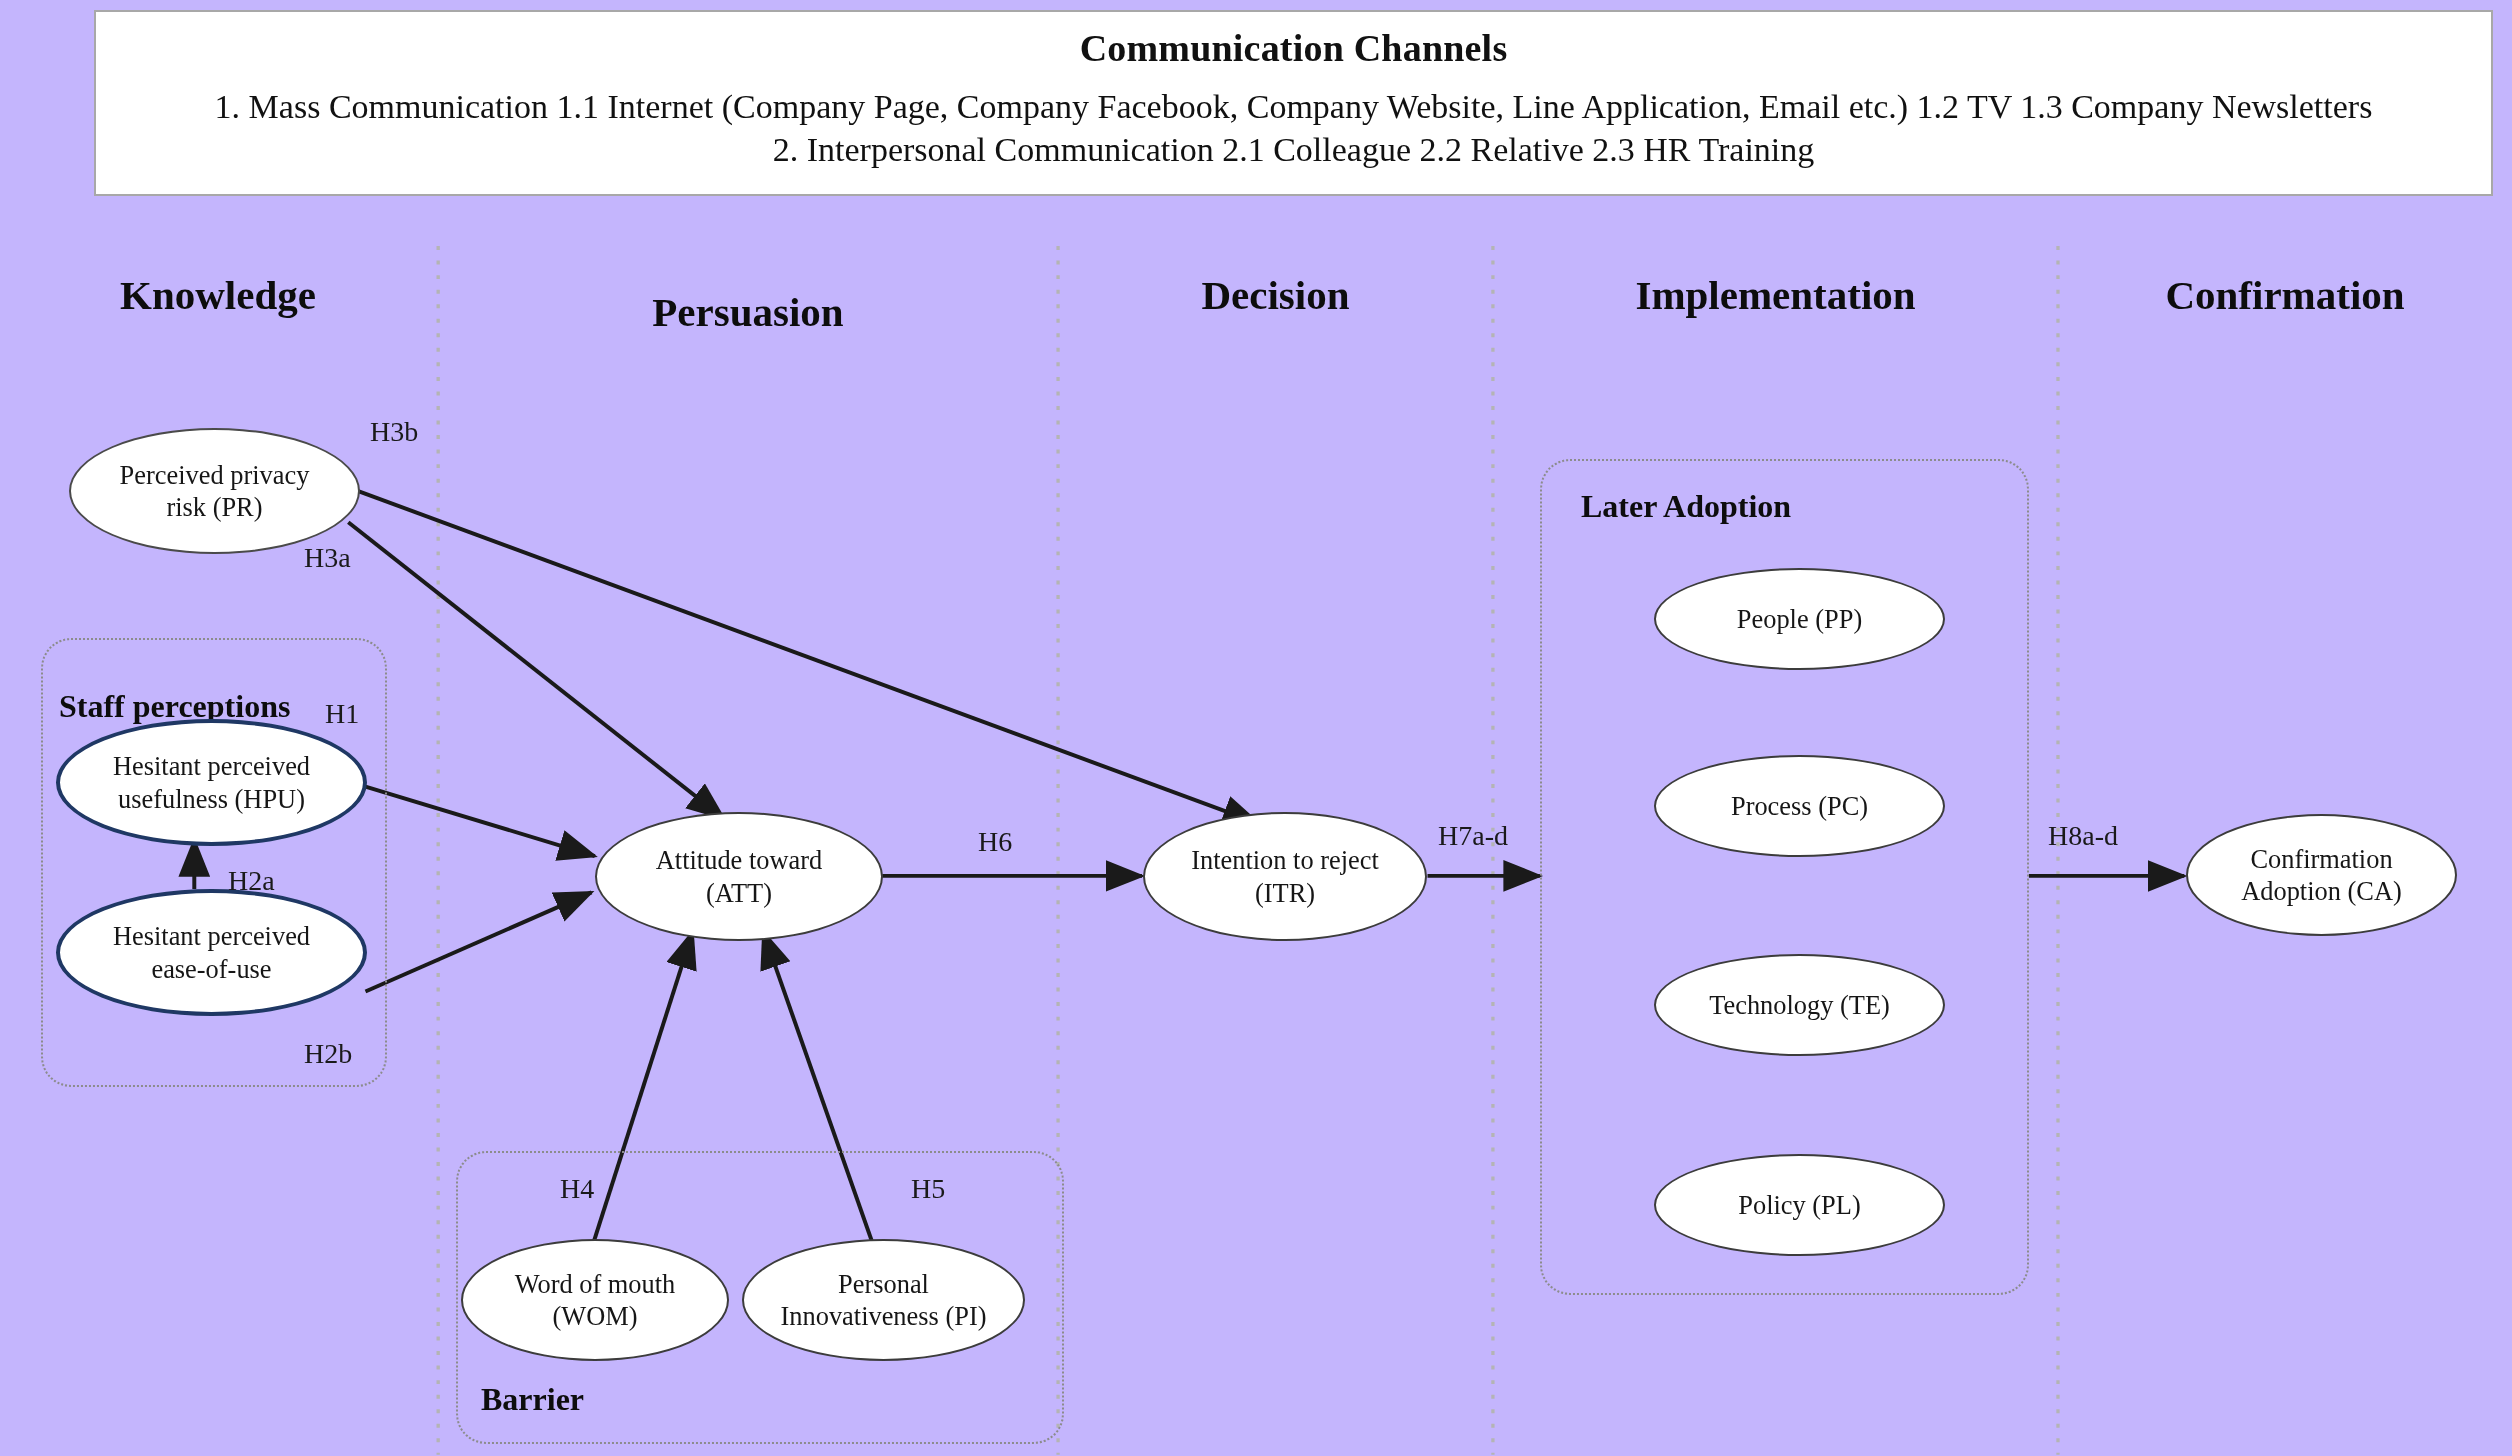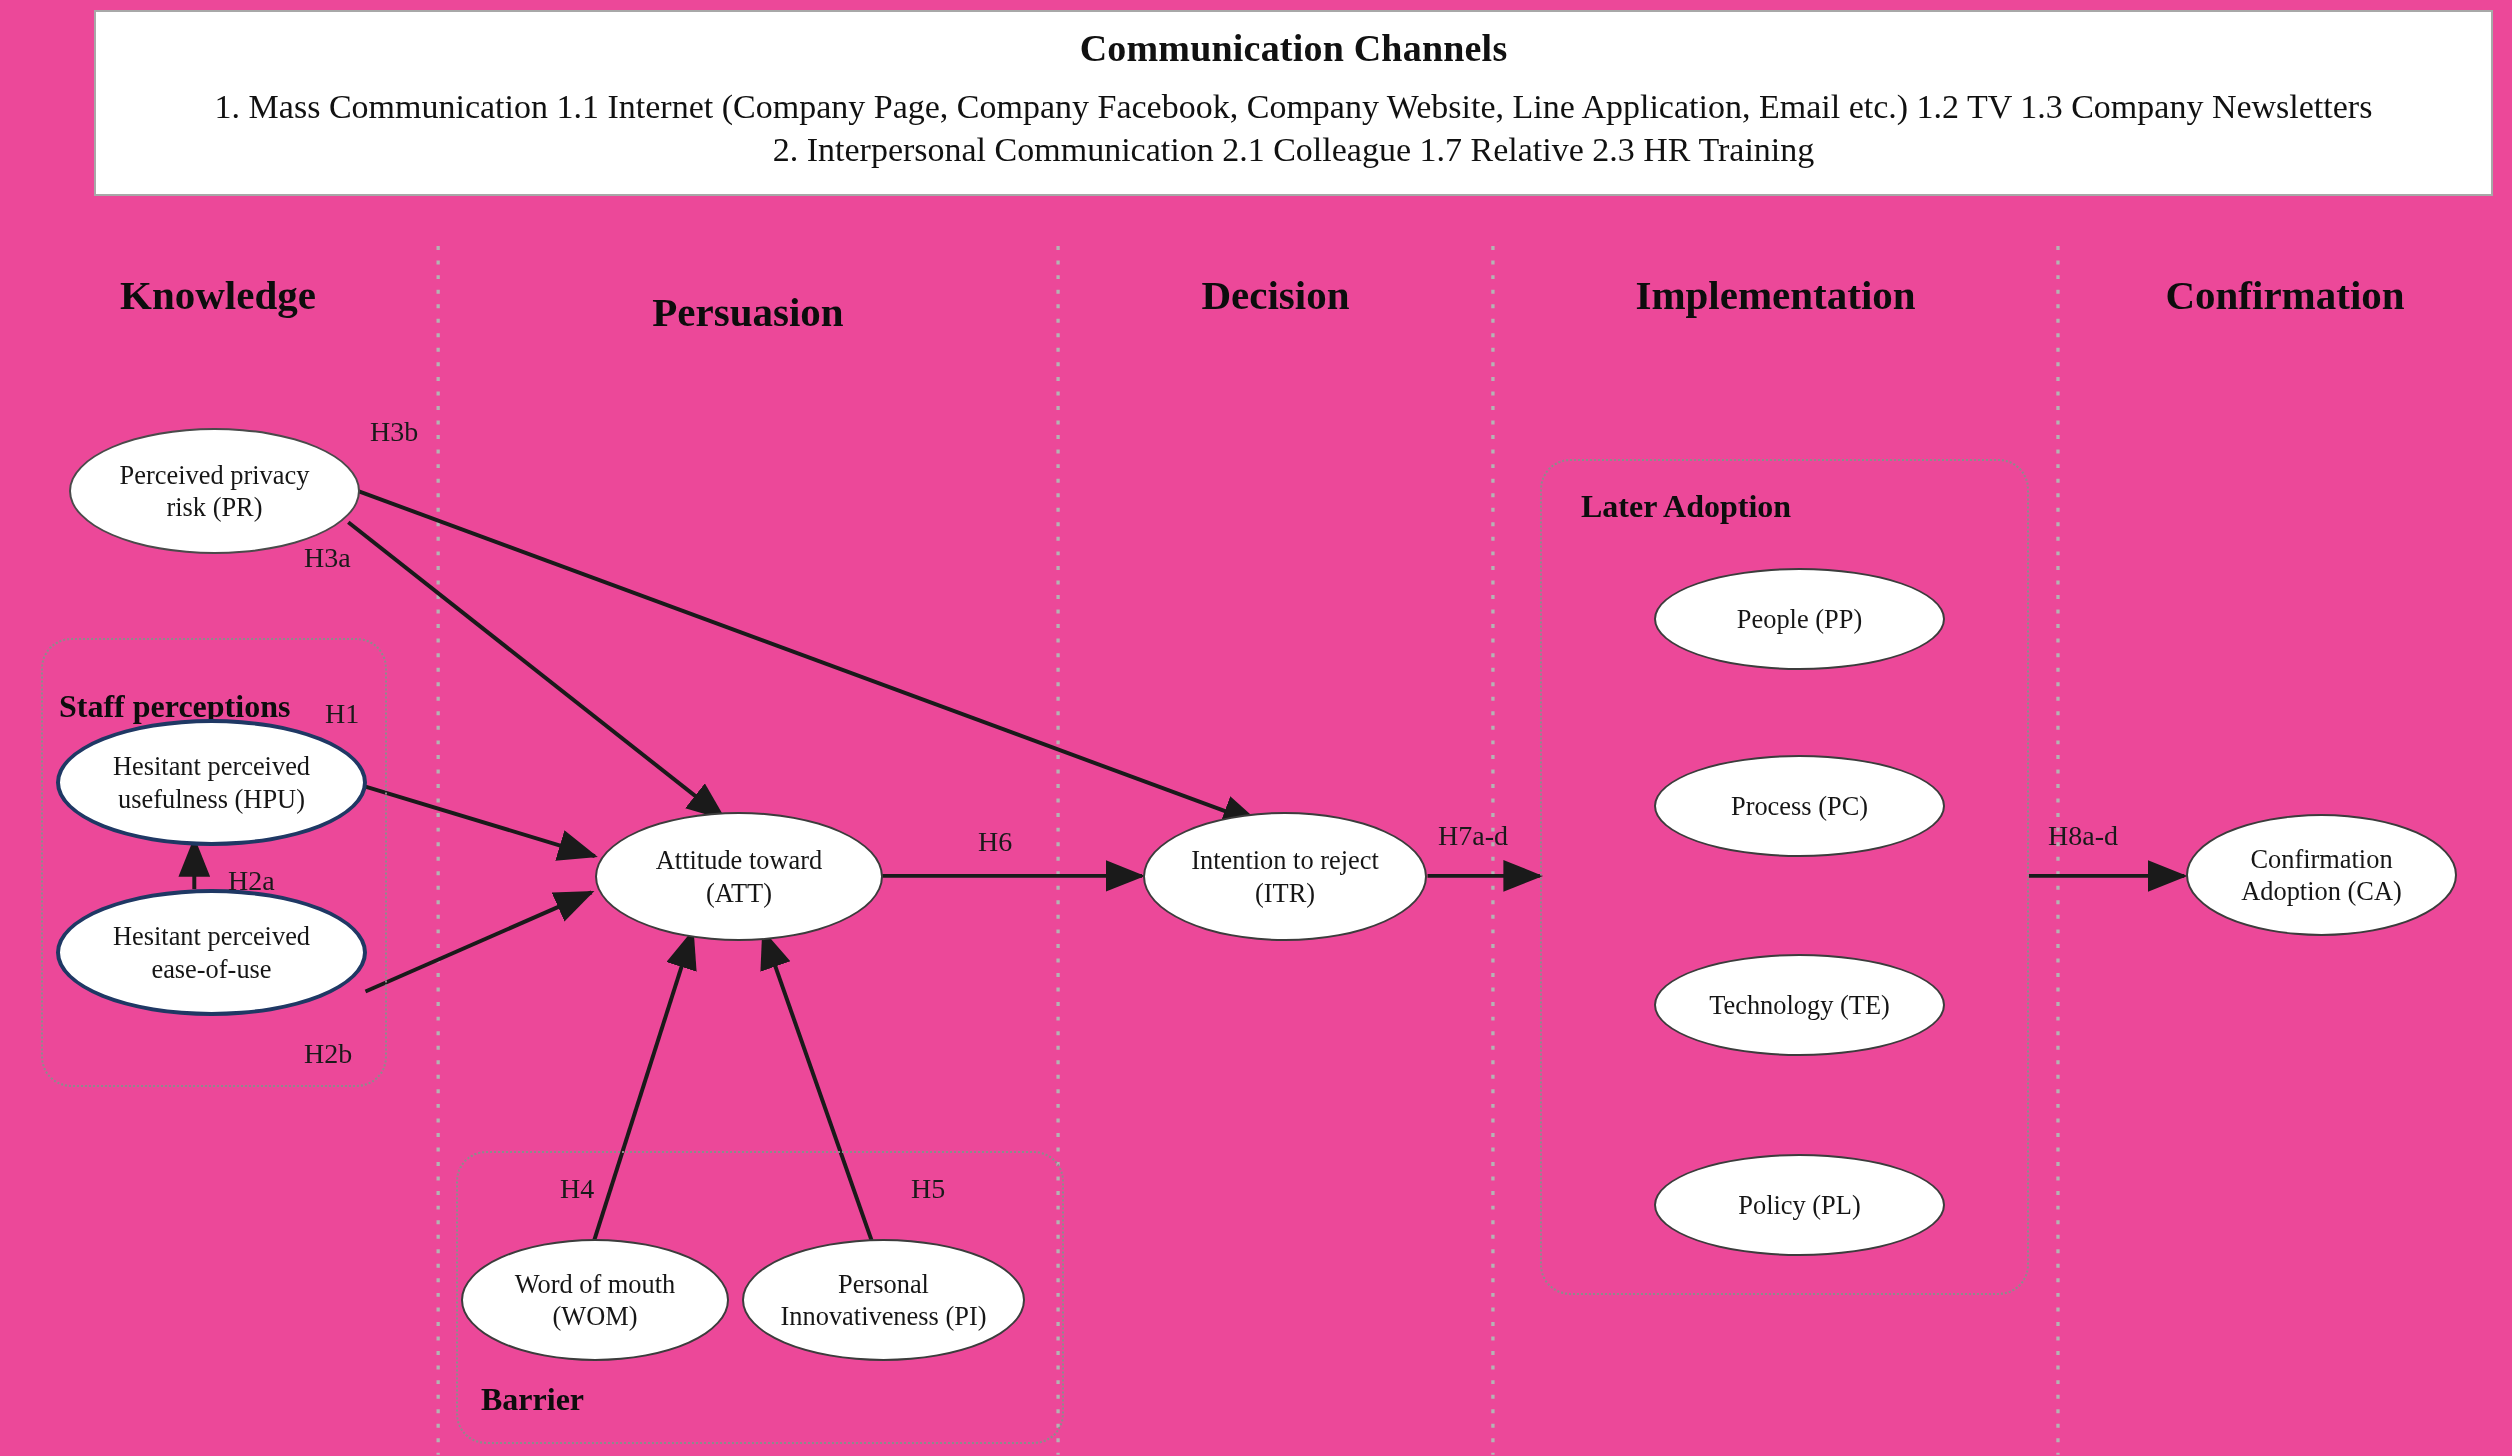--- a/index.html
+++ b/index.html
@@ -1,17 +1,17 @@
 <!DOCTYPE html>
 <html style="font-size:10.6px"><head>
 <meta charset="utf-8">
 <style>
   html,body{margin:0;padding:0;background:#ffffff;}
   body{font-family:"Liberation Serif", serif;}
-  #canvas{position:relative;width:2512px;height:1457px;background:#ec4899;overflow:hidden;}
+  #canvas{position:relative;width:2512px;height:1457px;background:#c4b5fd;overflow:hidden;}
   #svg{position:absolute;left:0;top:0;width:2512px;height:1457px;}
   .abs{position:absolute;}
   
   #header-panel{
     left:94px;top:10px;width:2399px;height:186px;
     border:2px solid #a8a8a8;background:#fff;
     display:flex;flex-direction:column;align-items:center;justify-content:flex-start;
     box-sizing:border-box;padding-top:14.5px;
   }
   #header-title{font-size:38px;font-weight:bold;color:#111;letter-spacing:0.2px;line-height:1.15;}
@@ -79,21 +79,21 @@
 
     <line x1="2160" y1="1325" x2="2330" y2="1325" stroke="#1a1a1a" stroke-width="6" marker-end="url(#ah)"></line>
 
     <line x1="3070" y1="1325" x2="3305" y2="1325" stroke="#1a1a1a" stroke-width="6" marker-end="url(#ah)"></line>
   </svg>
 
   <div id="header-panel" class="abs">
     <div id="header-title">Communication Channels</div>
     <div id="header-lines">
       <div class="header-line">1. Mass Communication 1.1 Internet (Company Page, Company Facebook, Company Website, Line Application, Email etc.) 1.2 TV 1.3 Company Newsletters</div>
-      <div class="header-line">2. Interpersonal Communication 2.1 Colleague 1.7 Relative 2.3 HR Training</div>
+      <div class="header-line">2. Interpersonal Communication 2.1 Colleague 2.2 Relative 2.3 HR Training</div>
     </div>
   </div>
 
   <div class="abs stage-label" style="left:0px;top:271px;width:436px;">Knowledge</div>
   <div class="abs stage-label" style="left:438px;top:288px;width:620px;">Persuasion</div>
   <div class="abs stage-label" style="left:1058px;top:271px;width:435px;">Decision</div>
   <div class="abs stage-label" style="left:1493px;top:271px;width:565px;">Implementation</div>
   <div class="abs stage-label" style="left:2058px;top:271px;width:454px;">Confirmation</div>
 
   <div class="abs group-box" style="left:41px;top:638px;width:346px;height:449px;"></div>

